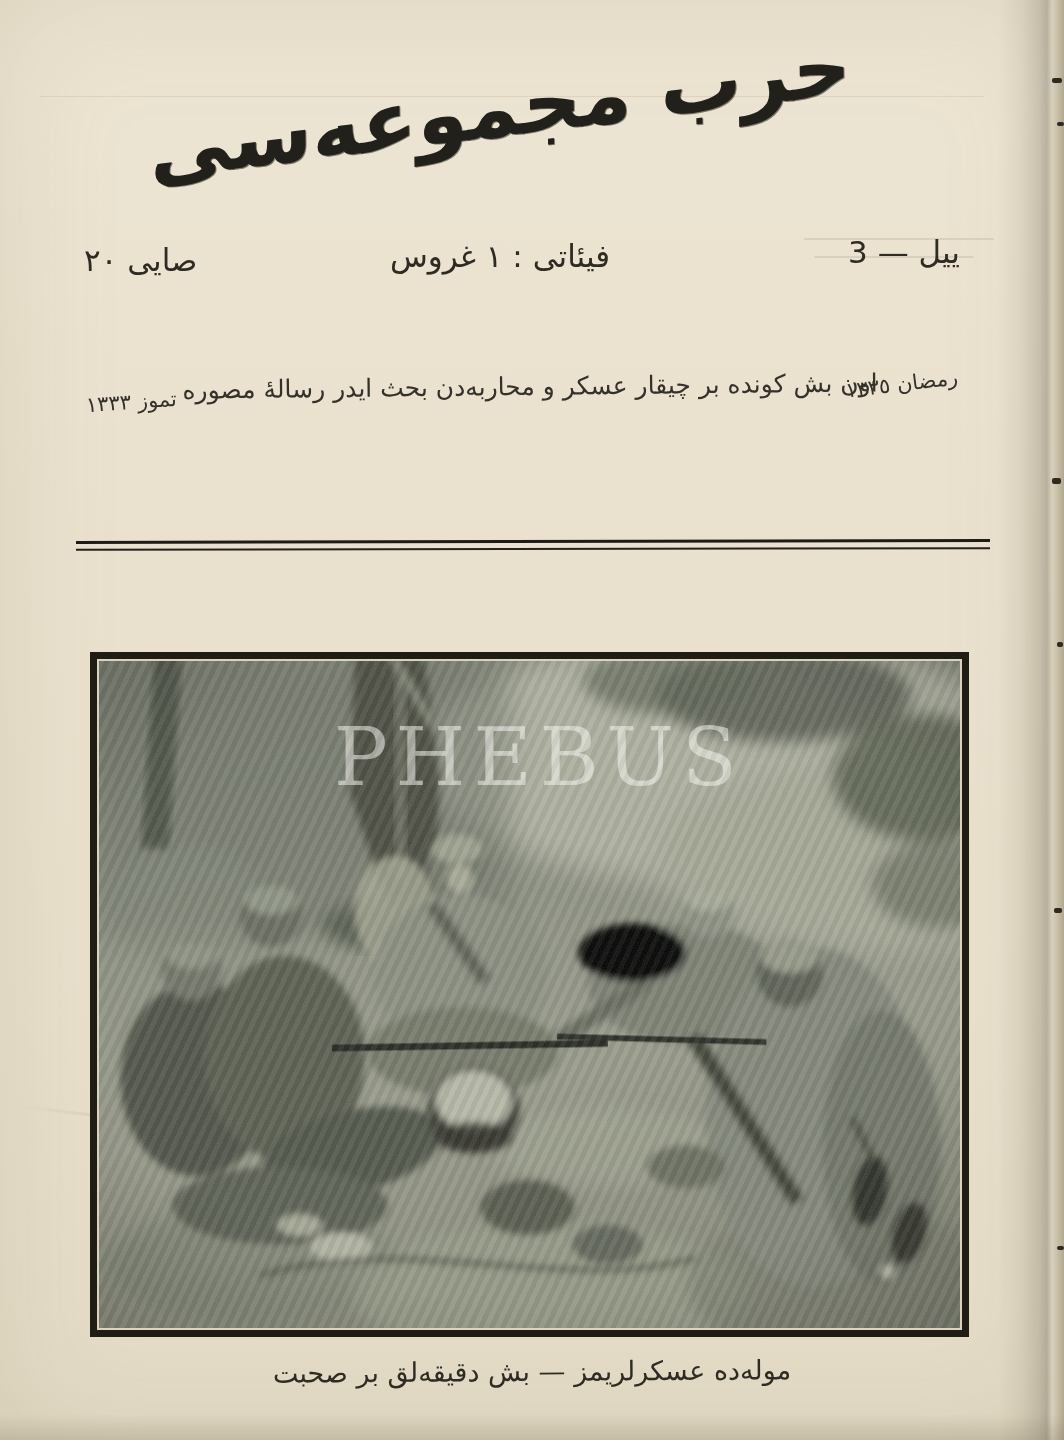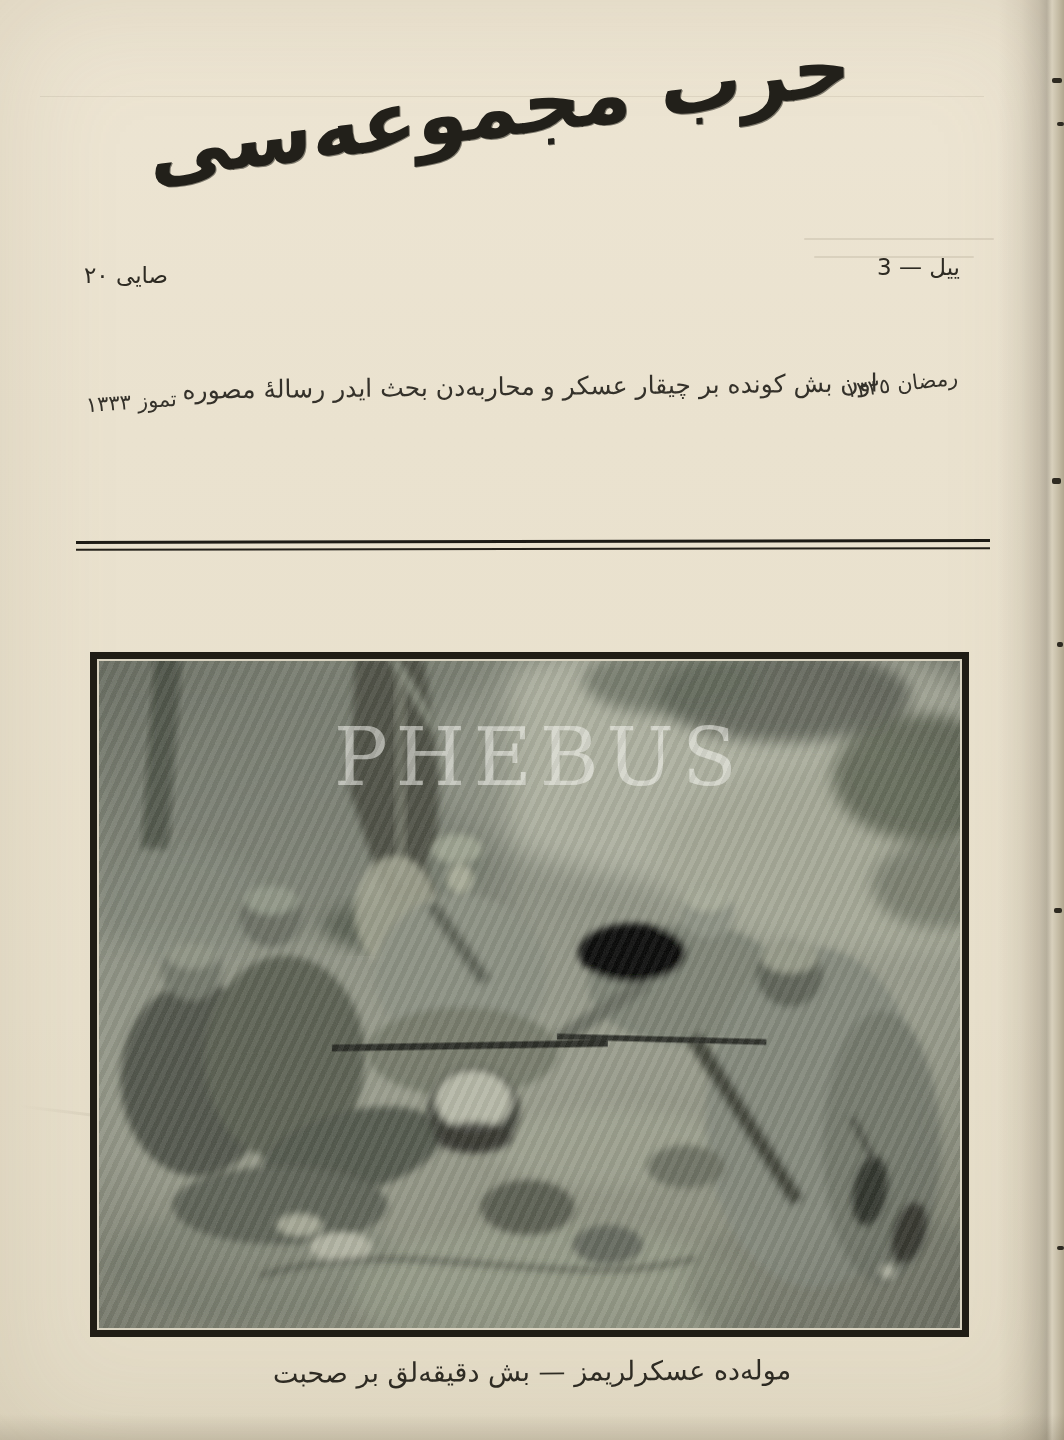--- a/index.html
+++ b/index.html
@@ -47,21 +47,21 @@
   }
   .masthead-inner{
     direction:rtl;
     font-size:82px;font-weight:bold;line-height:1;
     color:#22201a;
     transform:rotate(-7deg) skewX(-6deg);
     text-shadow:1px 1px 0 rgba(34,32,26,0.55);
     white-space:nowrap;
   }
 
-  .hdr{position:absolute;direction:rtl;font-size:23px;color:#2e2b23;white-space:nowrap;margin-top:20px;}
+  .hdr{position:absolute;direction:rtl;font-size:31px;color:#2e2b23;white-space:nowrap;}
   .hdr-year{top:234px;right:104px;}
   .hdr-price{top:238px;left:0;width:1000px;text-align:center;}
   .hdr-issue{top:242px;left:84px;}
 
   .subtitle{
     position:absolute;top:372px;left:60px;width:940px;
     direction:rtl;text-align:center;
     font-size:25px;color:#34312a;white-space:nowrap;
     transform:rotate(-0.6deg);
   }
@@ -111,20 +111,21 @@
   <div class="scanline"></div>
   <div class="ghost-line" style="top:238px;right:70px;width:190px;"></div>
   <div class="ghost-line" style="top:256px;right:90px;width:160px;"></div>
   <div class="crease"></div>
 
   <div class="masthead">
     <div class="masthead-inner">حرب مجموعه‌سی</div>
   </div>
 
   <div class="hdr hdr-year">ييل — 3</div>
+  <div class="hdr hdr-price">فيئاتى : ١ غروس</div>
   <div class="hdr hdr-issue">صايى ٢٠</div>
 
   <div class="date date-hijri">رمضان ١٣٣٥</div>
   <div class="subtitle">اون بش كونده بر چيقار عسكر و محاربه‌دن بحث ايدر رسالهٔ مصوره</div>
   <div class="date date-rumi">تموز ١٣٣٣</div>
 
   <div class="double-rule">
     <div class="r1"></div>
       <div class="r2"></div>
   </div>

